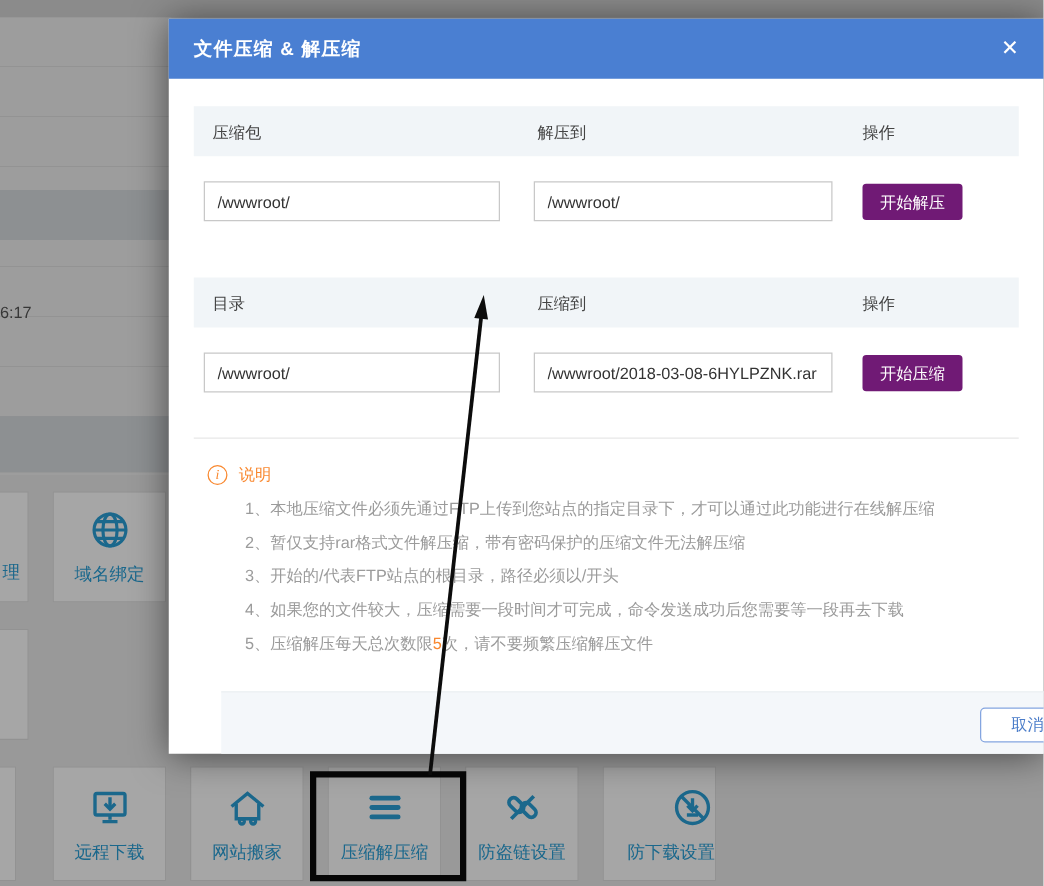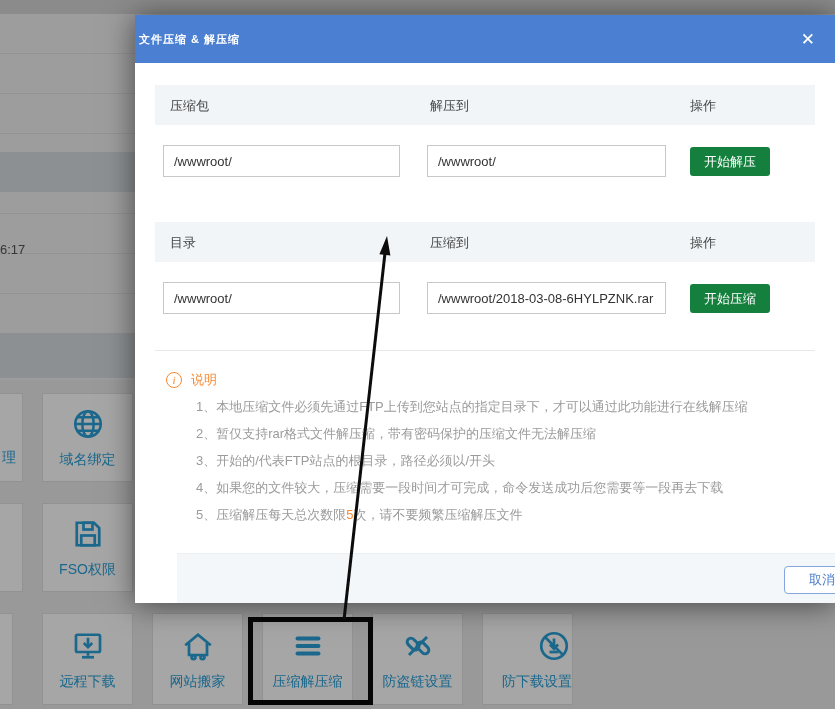--- a/index.html
+++ b/index.html
@@ -23,31 +23,31 @@
   .sliver-label { position:absolute; font-size:14px; color:#2aa0d8; }
 
   
   .overlay { position:absolute; inset:0; background:rgba(0,0,0,0.35); z-index:5; }
 
   
   .modal { position:absolute; left:135px; top:15px; width:700px; height:588px; background:#ffffff;
     z-index:10; box-shadow:0 2px 28px rgba(0,0,0,0.55); }
   .modal-header { position:absolute; left:0; top:0; width:100%; height:48px; background:#4a7fd2;
     display:flex; align-items:center; }
-  .modal-title { color:#ffffff; font-size:11px; font-weight:bold; padding-left:4px; letter-spacing:1px; }
+  .modal-title { color:#ffffff; font-size:15px; font-weight:bold; padding-left:20px; letter-spacing:1px; }
   .modal-close { position:absolute; right:14px; top:0; height:48px; display:flex; align-items:center;
     color:#ffffff; font-size:17px; font-weight:bold; cursor:pointer; padding:0 6px; }
 
   .sec-header { position:absolute; left:20px; width:660px; height:40px; background:#f1f5f8; }
   .sec-header span { position:absolute; top:12px; font-size:13px; color:#444; }
   .sh-c1 { left:15px; } .sh-c2 { left:275px; } .sh-c3 { left:535px; }
 
   .txt-input { position:absolute; height:32px; border:1px solid #c8c8c8; background:#fff;
     font-size:13px; color:#333; padding:0 10px; font-family:inherit; outline:none; }
-  .btn-orange { position:absolute; width:80px; height:29px; background:#15803d; color:#fff;
+  .btn-orange { position:absolute; width:80px; height:29px; background:#701a75; color:#fff;
     border:none; border-radius:3px; font-size:13px; cursor:pointer; font-family:inherit; }
 
   .divider { position:absolute; left:20px; top:335px; width:660px; height:1px; background:#e8e8e8; }
 
   .notes-head { position:absolute; left:31px; top:356px; display:flex; align-items:center; gap:9px; }
   .info-icon { display:inline-flex; width:16px; height:16px; border:1px solid #f9882f; border-radius:50%;
     color:#f9882f; font-size:11px; font-style:italic; font-family:"Liberation Serif","DejaVu Serif",serif;
     align-items:center; justify-content:center; }
   .notes-title { color:#f9882f; font-size:13px; }
   .notes-list { position:absolute; left:61px; top:378px; width:600px; }
@@ -88,30 +88,20 @@
         <line x1="3.5" y1="12" x2="20.5" y2="12"></line>
           <line x1="5" y1="7.5" x2="19" y2="7.5"></line>
           <line x1="5" y1="16.5" x2="19" y2="16.5"></line>
       </svg>
     </span>
     <span class="tlabel">域名绑定</span>
   </div>
 
   <div class="tile" style="left:-68px; top:503px; height:89px;"></div>
 
-  <div class="tile" style="left:42px; top:503px; height:89px;">
-    <span class="ticon">
-      <svg width="36" height="36" viewBox="0 0 24 24" fill="none" stroke="#2aa0d8" stroke-width="1.8">
-        <path d="M4.5 4.5 H16 L19.5 8 V19.5 H4.5 Z"></path>
-        <rect x="9" y="4.5" width="6" height="4.5"></rect>
-        <rect x="7.5" y="13" width="9" height="6.5"></rect>
-      </svg>
-    </span>
-    <span class="tlabel">FSO权限</span>
-  </div>
 
   <div class="tile" style="left:-78px; top:613px; height:92px;"></div>
 
   <div class="tile" style="left:42px; top:613px; height:92px;">
     <span class="ticon">
       <svg width="36" height="36" viewBox="0 0 24 24" fill="none" stroke="#2aa0d8" stroke-width="1.8">
         <rect x="4" y="4.5" width="16" height="11.5" rx="1"></rect>
         <line x1="12" y1="6.5" x2="12" y2="12.5"></line>
           <polyline points="9.2,10 12,12.8 14.8,10"></polyline>
         <line x1="12" y1="16" x2="12" y2="18.5"></line>

